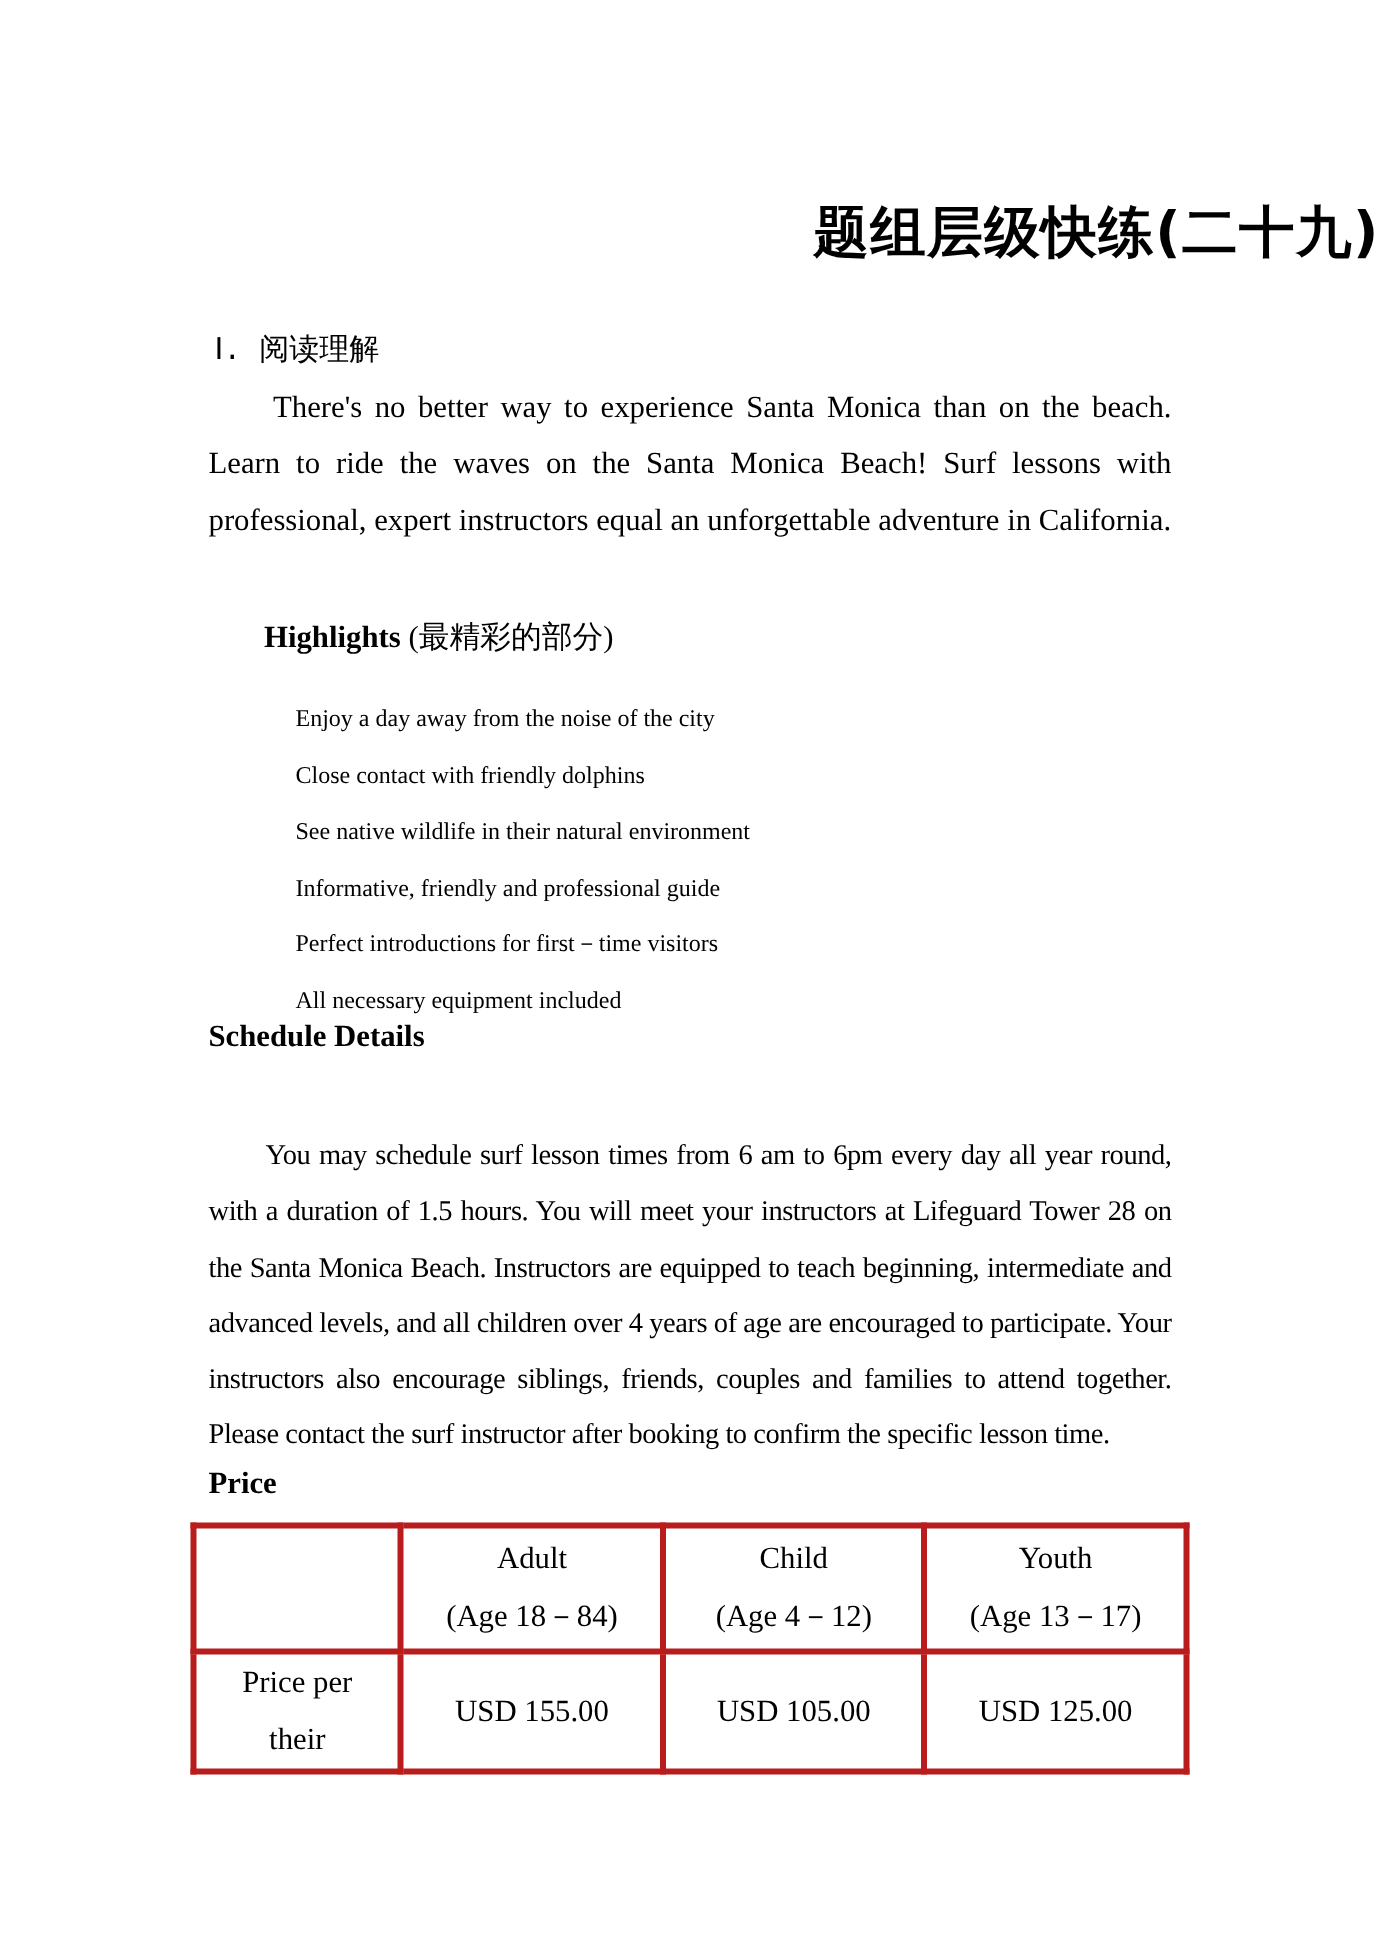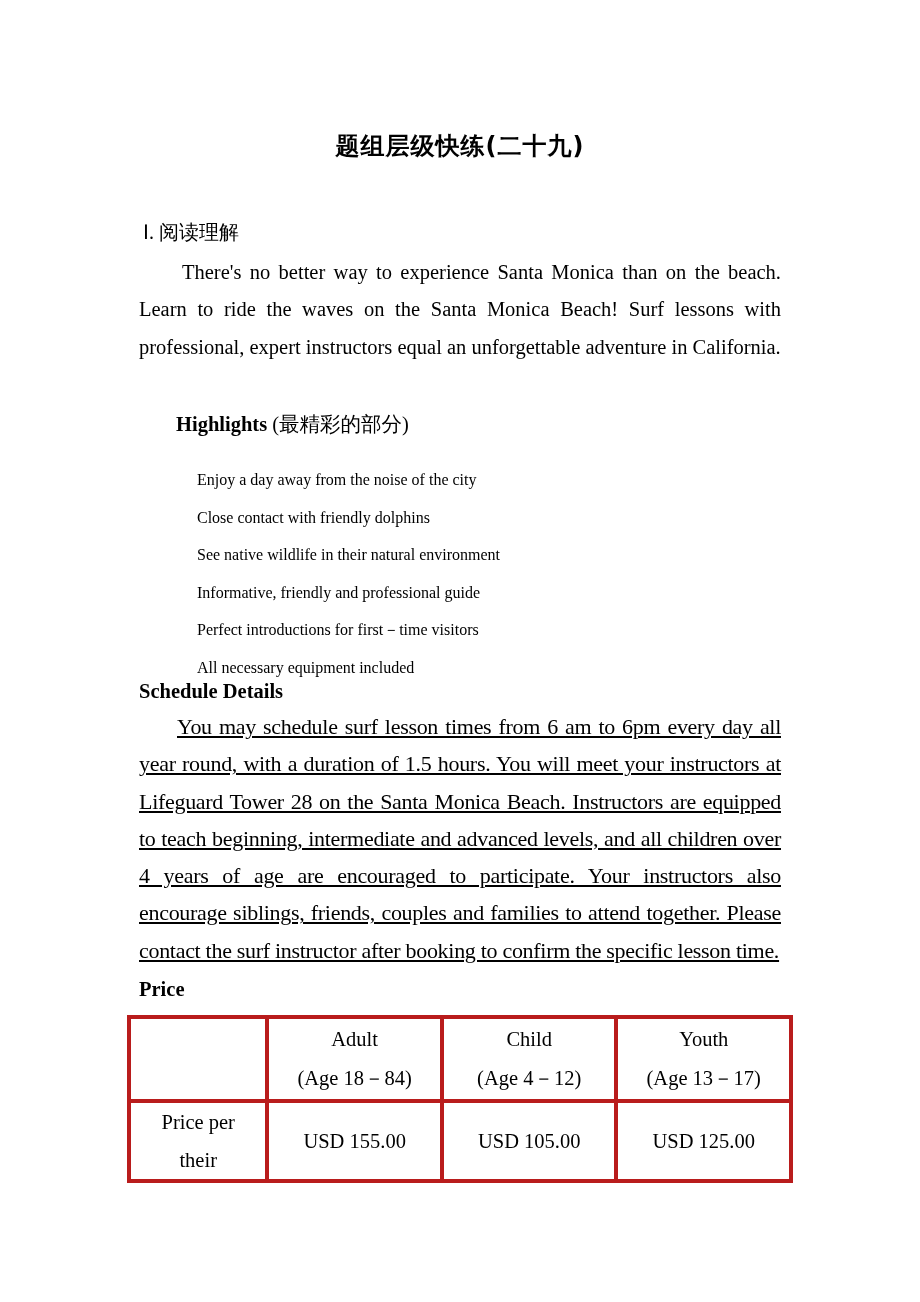--- a/index.html
+++ b/index.html
@@ -1,33 +1,33 @@
 <!DOCTYPE html>
 <html><head>
   <meta charset="utf-8">
   <style>
     html, body { margin: 0; padding: 0; background: #ffffff; }
     body { width: 920px; height: 1302px; position: relative; overflow: hidden;
            font-family: "Liberation Serif", "DejaVu Serif", serif; color: #000; }
-    .title { position: absolute; top: 130px; left: 0; width: 920px; text-align: center;
+    .title { position: absolute; top: 130px; left: 0; width: 920px; text-align: right;
              font-family: "DejaVu Sans", "Liberation Sans", sans-serif; font-weight: bold;
-             font-size: 24px; letter-spacing: 1px; }
+             font-size: 37px; letter-spacing: 1px; }
     .section-heading { position: absolute; top: 219px; left: 143px; font-size: 20px;
-             font-family: Liberation Serif, serif; }
+             font-family: Liberation Mono, monospace; }
     .para { position: absolute; left: 139px; width: 642px; font-size: 20.5px;
             line-height: 37.3px; text-align: justify; margin: 0; }
     .para .indent { display: inline-block; width: 43px; }
     .intro { top: 254px; }
     .sub-heading { position: absolute; left: 139px; font-weight: bold; font-size: 20.5px; }
     .sub-heading .note { font-weight: normal; font-family: "Liberation Serif", "DejaVu Serif", serif; }
     .h-highlights { top: 410px; margin-left: 37px; }
     .highlights { position: absolute; top: 445px; left: 181px; margin: 16px; padding: 0; list-style: none; font-size: 16px; }
     .highlights li { height: 37.6px; line-height: 37.6px; white-space: nowrap; }
     .h-schedule { top: 680px; }
-    .schedule { top: 708px; font-size: 22px; letter-spacing: -0.3px; text-decoration: underline; }
+    .schedule { top: 752px; font-size: 19px; letter-spacing: -0.3px; }
     .schedule .indent { width: 38px; }
     .h-price { top: 978px; }
     table.price { position: absolute; top: 1015px; left: 127px; width: 666px; border-collapse: collapse;
                   font-size: 20.5px; }
     table.price td { border: 4px solid #b91c1c; text-align: center; vertical-align: middle; padding: 0; }
     table.price tr.head td { height: 80px; line-height: 39px; }
     table.price tr.row td { height: 74px; line-height: 38px; }
     .c0 { width: 138px; } .c1 { width: 175px; } .c2 { width: 175px; } .c3 { width: 175px; }
   </style>
 </head>

